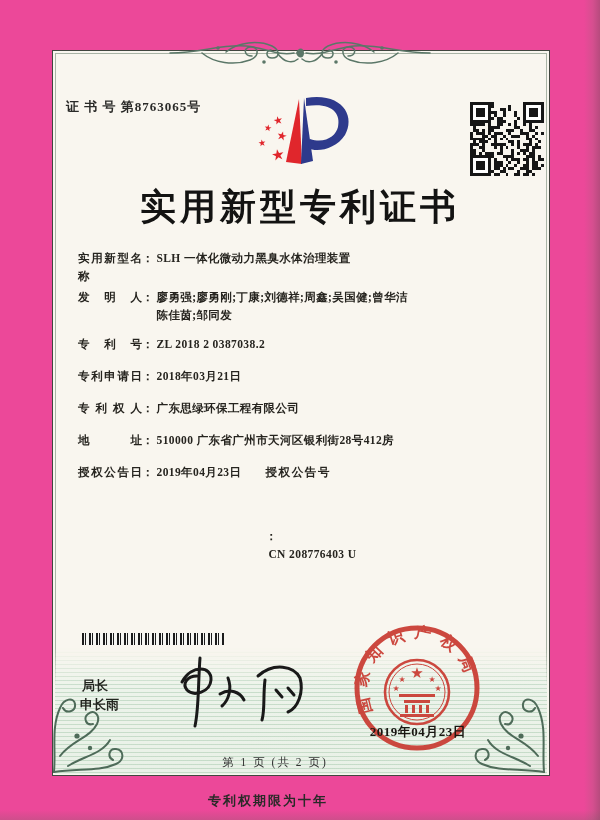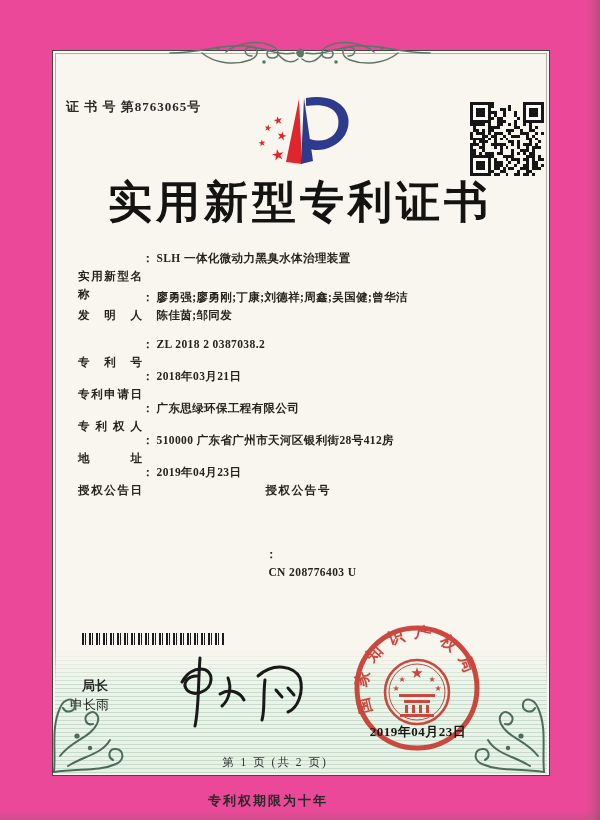--- a/index.html
+++ b/index.html
@@ -21,41 +21,41 @@
   .frame-inner{position:absolute;inset:2px;border:1px solid #a9b4a6;}
   .green-band{
     position:absolute;left:55px;top:648px;width:492px;height:126px;
     background:
       repeating-linear-gradient(180deg,rgba(140,185,150,.38) 0 1px,rgba(0,0,0,0) 1px 4px),
       linear-gradient(180deg,#eef4ec,#e9f1e7);
     -webkit-mask-image:linear-gradient(180deg,transparent 0,#000 38px);
     mask-image:linear-gradient(180deg,transparent 0,#000 38px);
   }
   .cert-no{position:absolute;left:66px;top:98px;font-size:13px;letter-spacing:1px;font-weight:600;color:#2a2a28;}
-  .title{position:absolute;left:0;top:173px;width:600px;text-align:center;
-    font-size:44px;font-weight:700;letter-spacing:4px;color:#131312;}
+  .title{position:absolute;left:0;top:183px;width:600px;text-align:center;
+    font-size:36px;font-weight:700;letter-spacing:4px;color:#131312;}
   
   .row{position:absolute;left:78px;width:462px;display:flex;align-items:flex-start;
     font-size:11.5px;font-weight:600;color:#26241f;line-height:1.55;}
-  .lbl{width:64px;flex:0 0 64px;text-align:justify;text-align-last:justify;margin-top:18px;}
+  .lbl{width:64px;flex:0 0 64px;text-align:justify;text-align-last:justify;}
   .colon{flex:0 0 auto;}
   .val{margin-left:3px;letter-spacing:.4px;}
   .val2{display:block;}
   .grant2{margin-left:24px;display:flex;flex-direction:column;}
   .paras{position:absolute;left:78px;top:493px;width:457px;font-size:12px;
     line-height:21.2px;color:#2b2822;text-align:justify;}
   .paras p{margin:0;text-indent:2em;}
   
   .barcode{position:absolute;left:82px;top:633px;width:142px;height:12px;
     background:repeating-linear-gradient(90deg,
       #1c1c1c 0 2px,#f6f6f2 2px 3px,#1c1c1c 3px 4px,#f6f6f2 4px 7px,
       #1c1c1c 7px 9px,#f6f6f2 9px 10px,#1c1c1c 10px 11px,#f6f6f2 11px 14px);}
   .director-title{position:absolute;left:82px;top:677px;font-size:13px;font-weight:700;
     font-family:"Liberation Sans","DejaVu Sans",sans-serif;color:#22251f;}
-  .director-name{position:absolute;left:70px;top:696px;font-size:13px;font-weight:400;
+  .director-name{position:absolute;left:80px;top:696px;font-size:13px;font-weight:700;
     font-family:"Liberation Sans","DejaVu Sans",sans-serif;color:#22251f;}
   .signature{position:absolute;left:166px;top:652px;}
   .seal{position:absolute;left:351px;top:622px;}
   .seal-date{position:absolute;left:348px;top:723px;width:140px;text-align:center;
     font-size:13px;font-weight:700;letter-spacing:.5px;color:#191712;}
   .page-num{position:absolute;left:0;top:755px;width:550px;text-align:center;
     font-size:11.5px;letter-spacing:2px;color:#333;}
   .back-note{position:absolute;left:0;top:792px;width:536px;text-align:center;
     font-size:13px;font-weight:700;letter-spacing:2px;color:#2a2a28;}
   .logo{position:absolute;left:240px;top:86px;}

